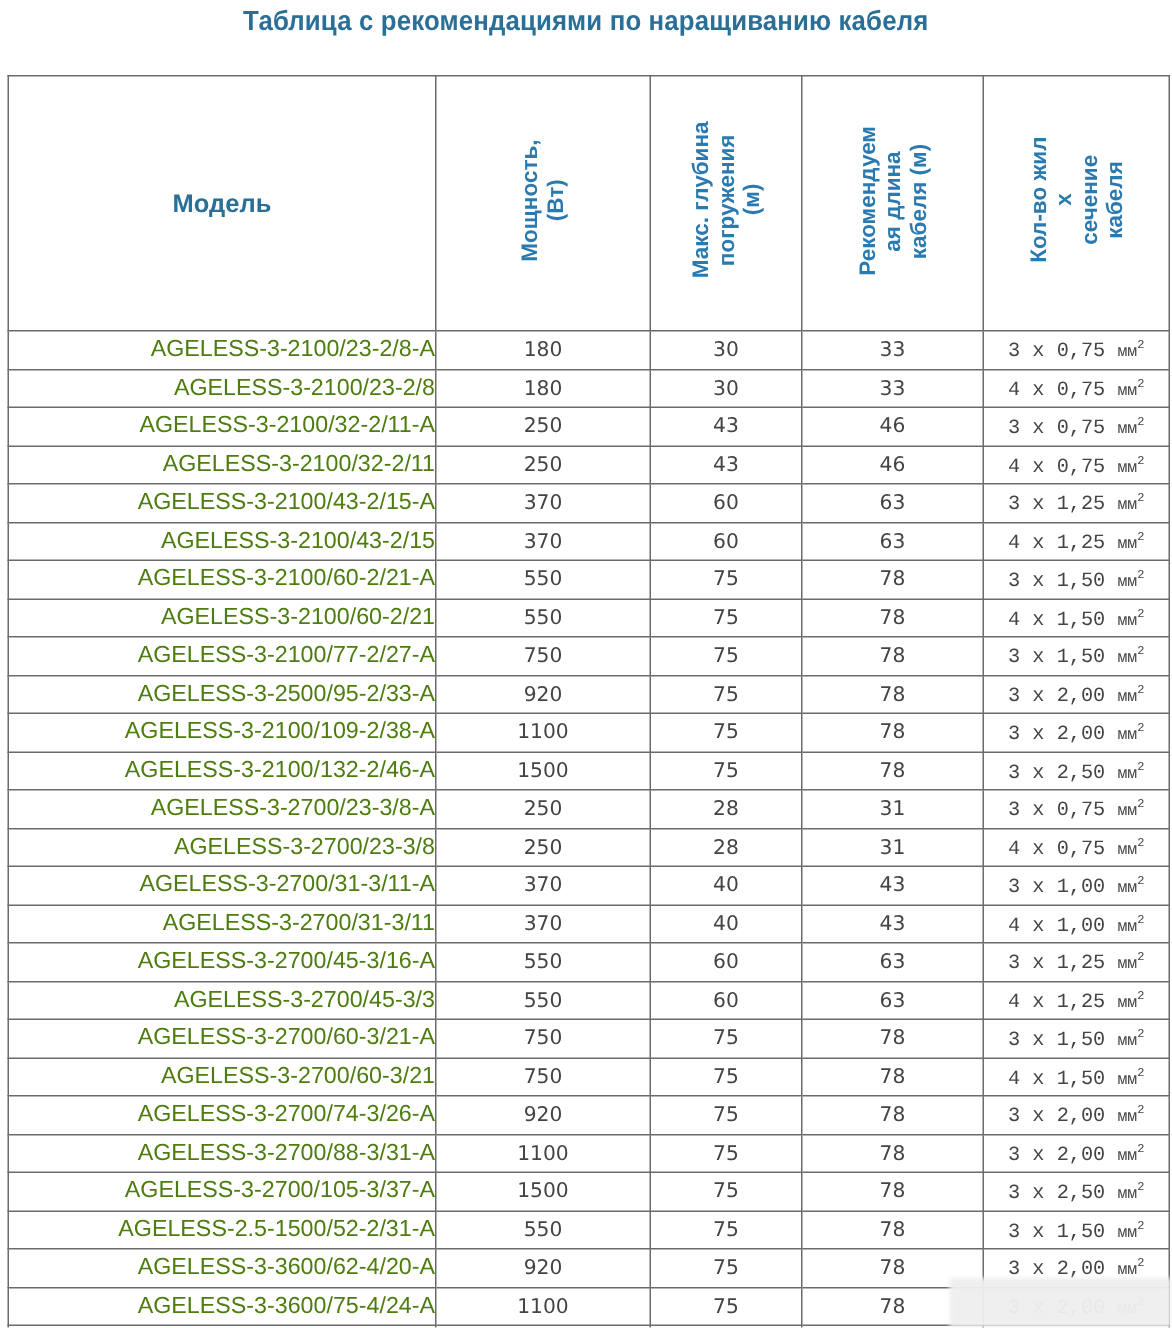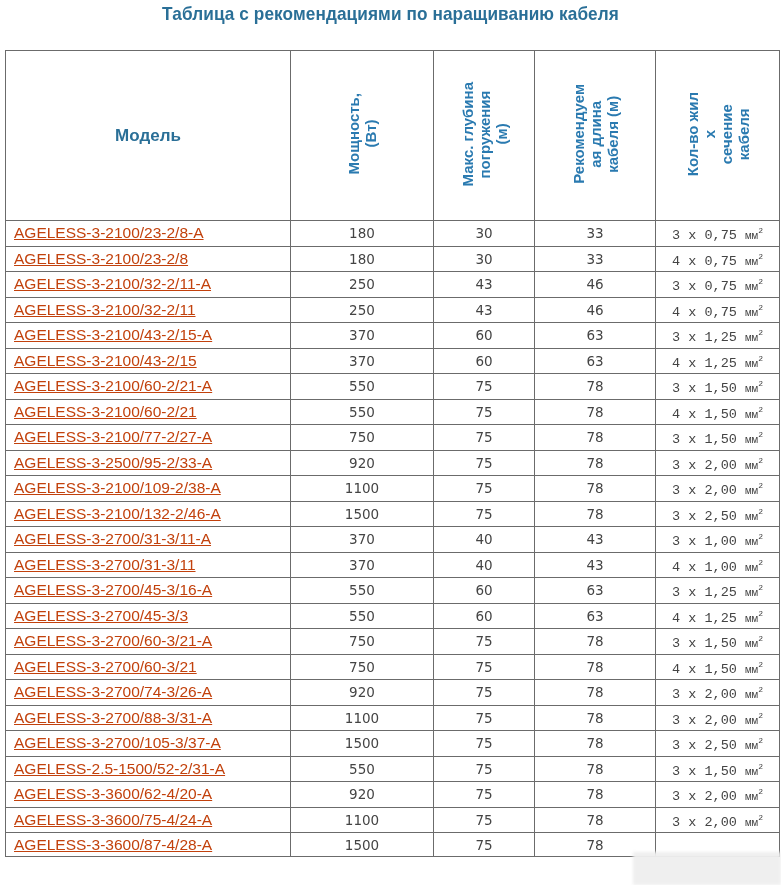--- a/index.html
+++ b/index.html
@@ -4,21 +4,21 @@
 <style>
   html, body { margin: 0; padding: 0; background: #ffffff; }
   body { width: 781px; height: 885px; position: relative; overflow: hidden; font-family: "Liberation Sans", sans-serif; }
   .title { position: absolute; top: 3px; left: 0; width: 781px; text-align: center; font-family: "Liberation Sans", sans-serif; font-weight: bold; font-size: 18.5px; color: #2a6f97; letter-spacing: 0.1px; transform: scaleX(0.93); }
   table { position: absolute; left: 5px; top: 50px; border-collapse: collapse; table-layout: fixed; width: 774px; }
   td, th { border: 1.5px solid #6b6b6b; padding: 0; }
   th { height: 169px; color: #2a7ab0; font-weight: bold; font-size: 15px; vertical-align: middle; background: #fff; }
   th .rot { display: inline-block; writing-mode: vertical-rl; transform: rotate(180deg); text-align: center; line-height: 17px; white-space: pre-line; }
   th.model { font-size: 17px; color: #2a6f97; }
   td { height: 23.1px; font-size: 15px; color: #333; line-height: 20px; }
-  td.model { text-align: left; padding-left: 8px; font-family: "Liberation Sans", sans-serif; font-size: 15.5px; color: #c2410c; white-space: nowrap; text-decoration: underline; }
+  td.model { text-align: right; padding-left: 8px; font-family: "Liberation Sans", sans-serif; font-size: 15.5px; color: #4d7c0f; white-space: nowrap; }
   td.num { text-align: center; font-family: "DejaVu Sans", sans-serif; font-size: 13.5px; color: #444; }
   td.cable { text-align: center; font-family: Liberation Mono, monospace; font-size: 13.5px; color: #444; white-space: nowrap; }
   .unit { font-size: 11px; }
   sup { font-size: 8px; }
   .watermark { position: absolute; left: 633px; top: 852px; width: 148px; height: 33px; background: rgba(238,238,238,0.96); filter: blur(1.5px); }
 </style>
 </head>
 <body>
 
 <div class="title">Таблица с рекомендациями по наращиванию кабеля</div>
@@ -127,20 +127,34 @@
         <td class="cable"><span>3 x 2,00</span> <span class="unit">мм</span><sup>2</sup></td>
       </tr>
       <tr>
         <td class="model">AGELESS-3-2100/132-2/46-A</td>
         <td class="num">1500</td>
         <td class="num">75</td>
         <td class="num">78</td>
         <td class="cable"><span>3 x 2,50</span> <span class="unit">мм</span><sup>2</sup></td>
       </tr>
       <tr>
+        <td class="model">AGELESS-3-2700/23-3/8-A</td>
+        <td class="num">250</td>
+        <td class="num">28</td>
+        <td class="num">31</td>
+        <td class="cable"><span>3 x 0,75</span> <span class="unit">мм</span><sup>2</sup></td>
+      </tr>
+      <tr>
+        <td class="model">AGELESS-3-2700/23-3/8</td>
+        <td class="num">250</td>
+        <td class="num">28</td>
+        <td class="num">31</td>
+        <td class="cable"><span>4 x 0,75</span> <span class="unit">мм</span><sup>2</sup></td>
+      </tr>
+      <tr>
         <td class="model">AGELESS-3-2700/31-3/11-A</td>
         <td class="num">370</td>
         <td class="num">40</td>
         <td class="num">43</td>
         <td class="cable"><span>3 x 1,00</span> <span class="unit">мм</span><sup>2</sup></td>
       </tr>
       <tr>
         <td class="model">AGELESS-3-2700/31-3/11</td>
         <td class="num">370</td>
         <td class="num">40</td>

